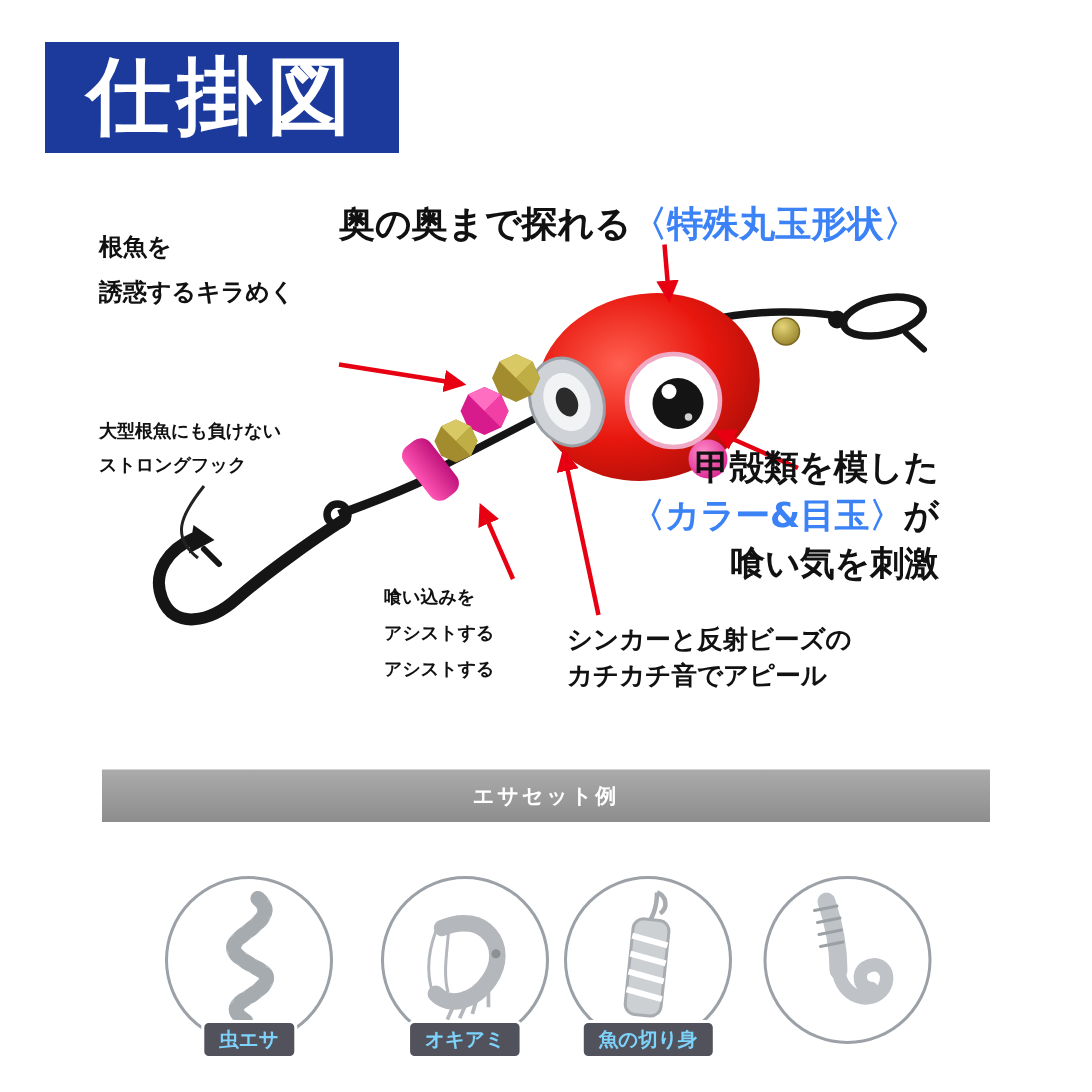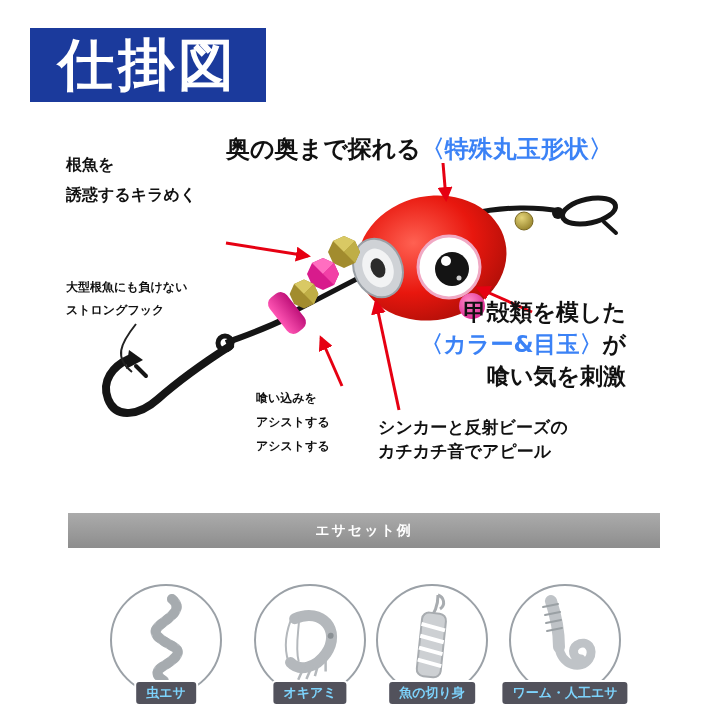--- a/index.html
+++ b/index.html
@@ -212,16 +212,15 @@
   </div>
 
   <div class="bait-circle c4">
     <svg width="104" height="104" viewBox="-52 -52 104 104">
       <g fill="none" stroke="#bfc3c7" stroke-linecap="round">
         <path d="M-14,-38 C-8,-20 -6,-4 -6,8" stroke-width="12"></path>
         <path d="M-22,-32 L-7,-35 M-20,-24 L-5,-27 M-19,-16 L-4,-19 M-18,-8 L-3,-11" stroke-width="2" stroke="#9aa0a4"></path>
         <path d="M-6,8 C-4,26 16,32 24,20 C30,10 22,0 12,6 C6,10 8,20 16,20" stroke-width="9"></path>
       </g>
     </svg>
-    <div class="bait-label">ワーム・人工エサ</div>
   </div>
 
 </div>
 
 </body></html>

